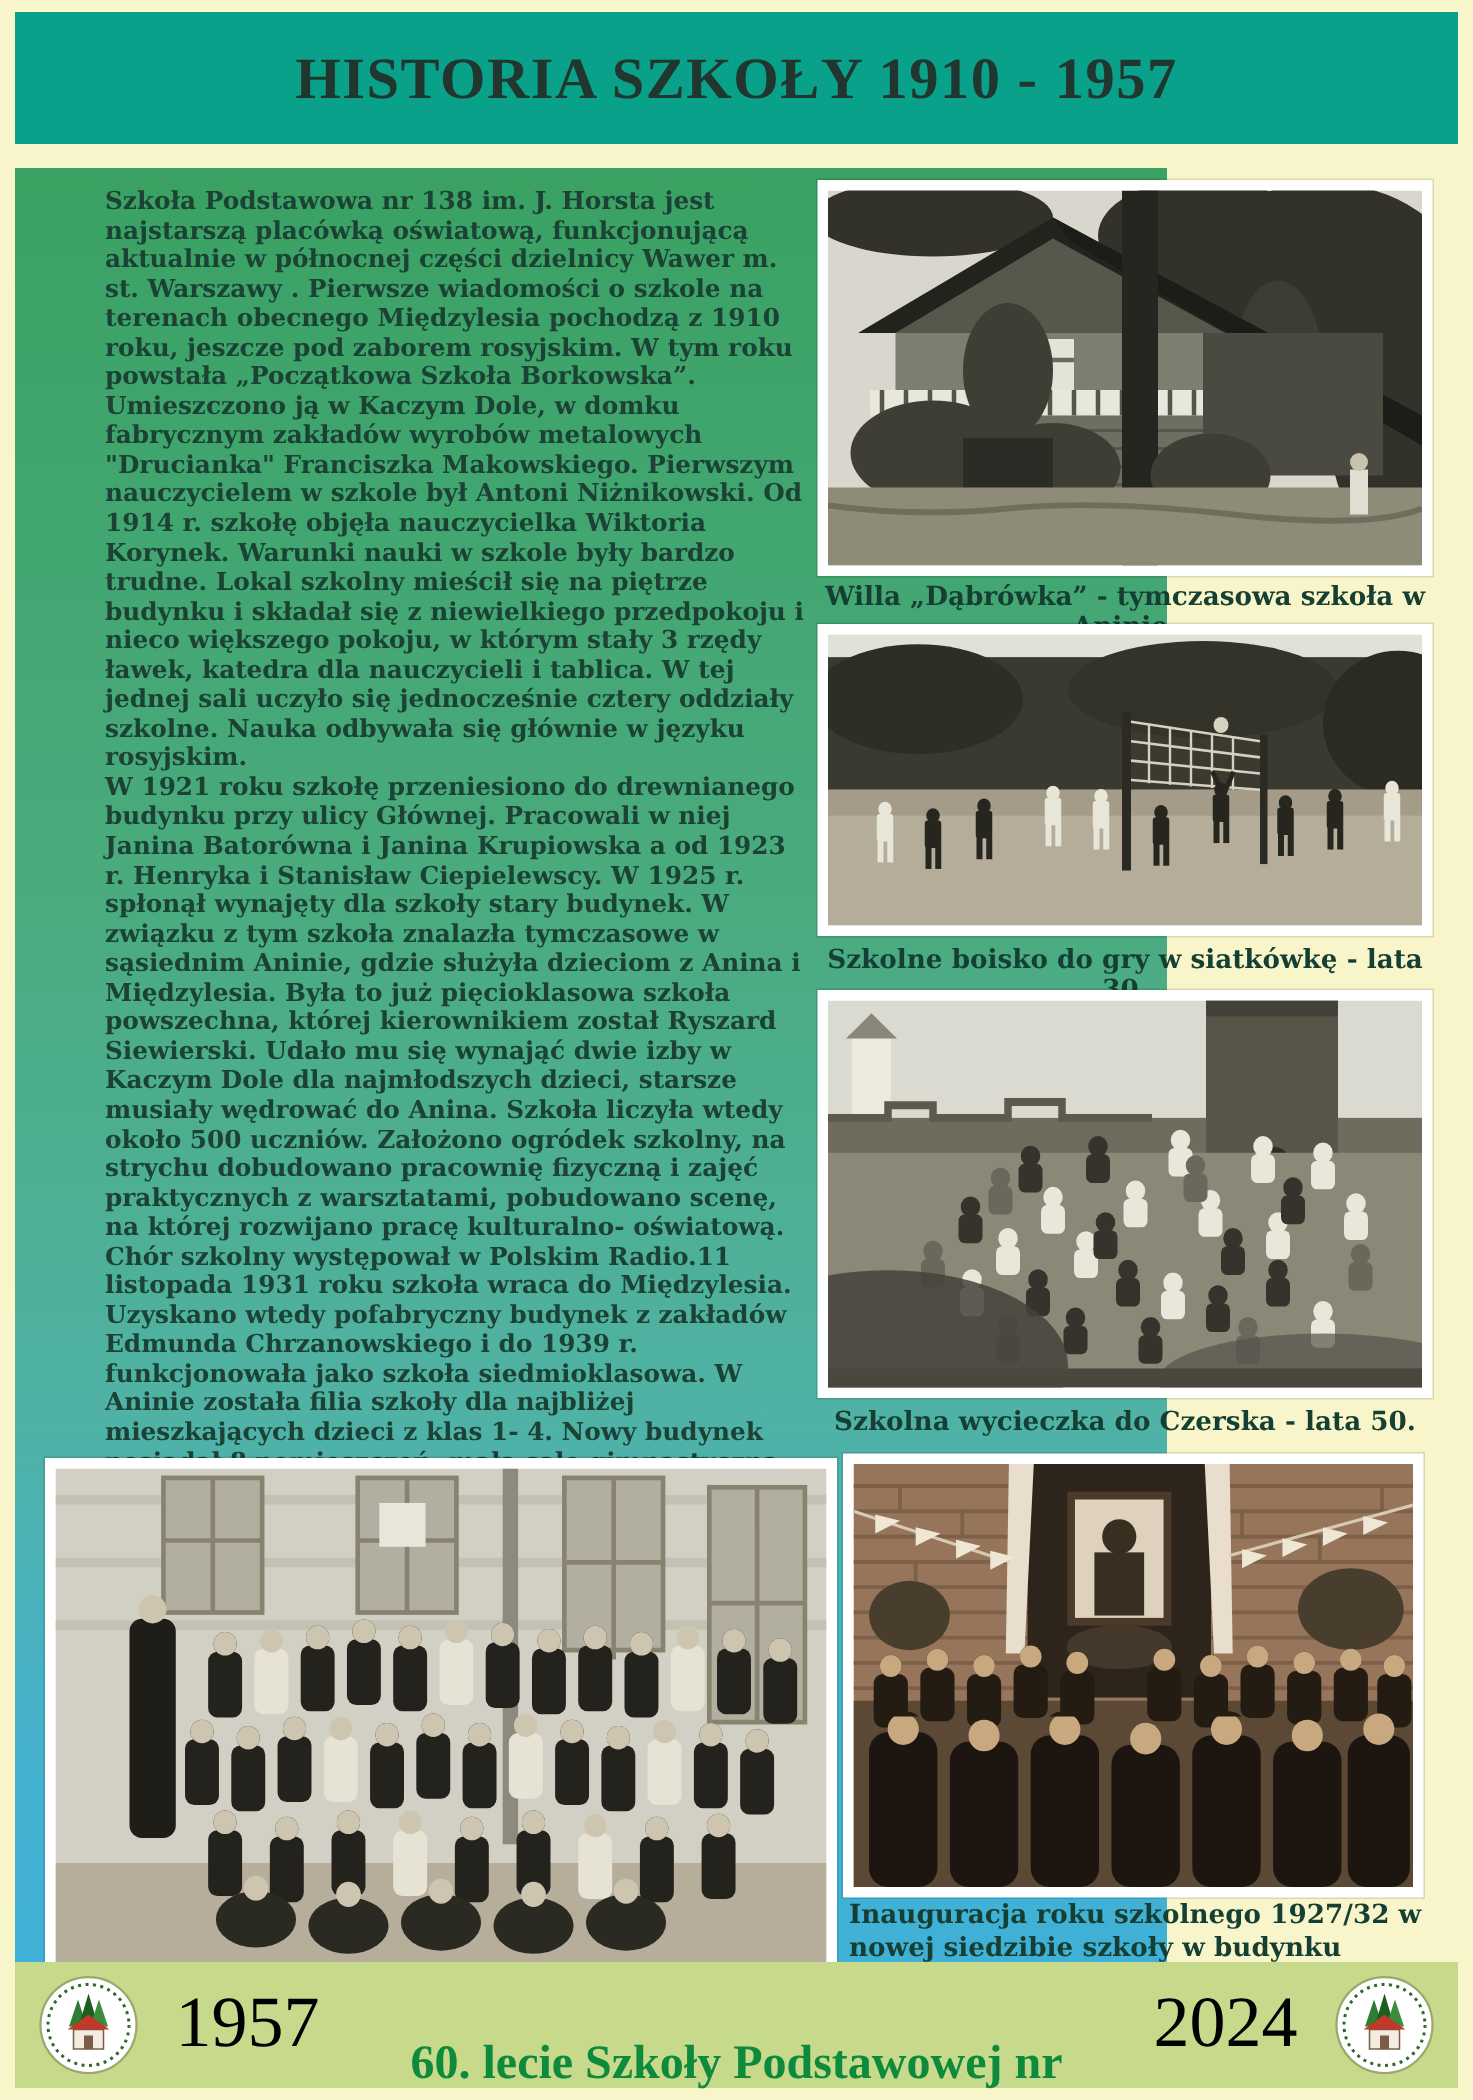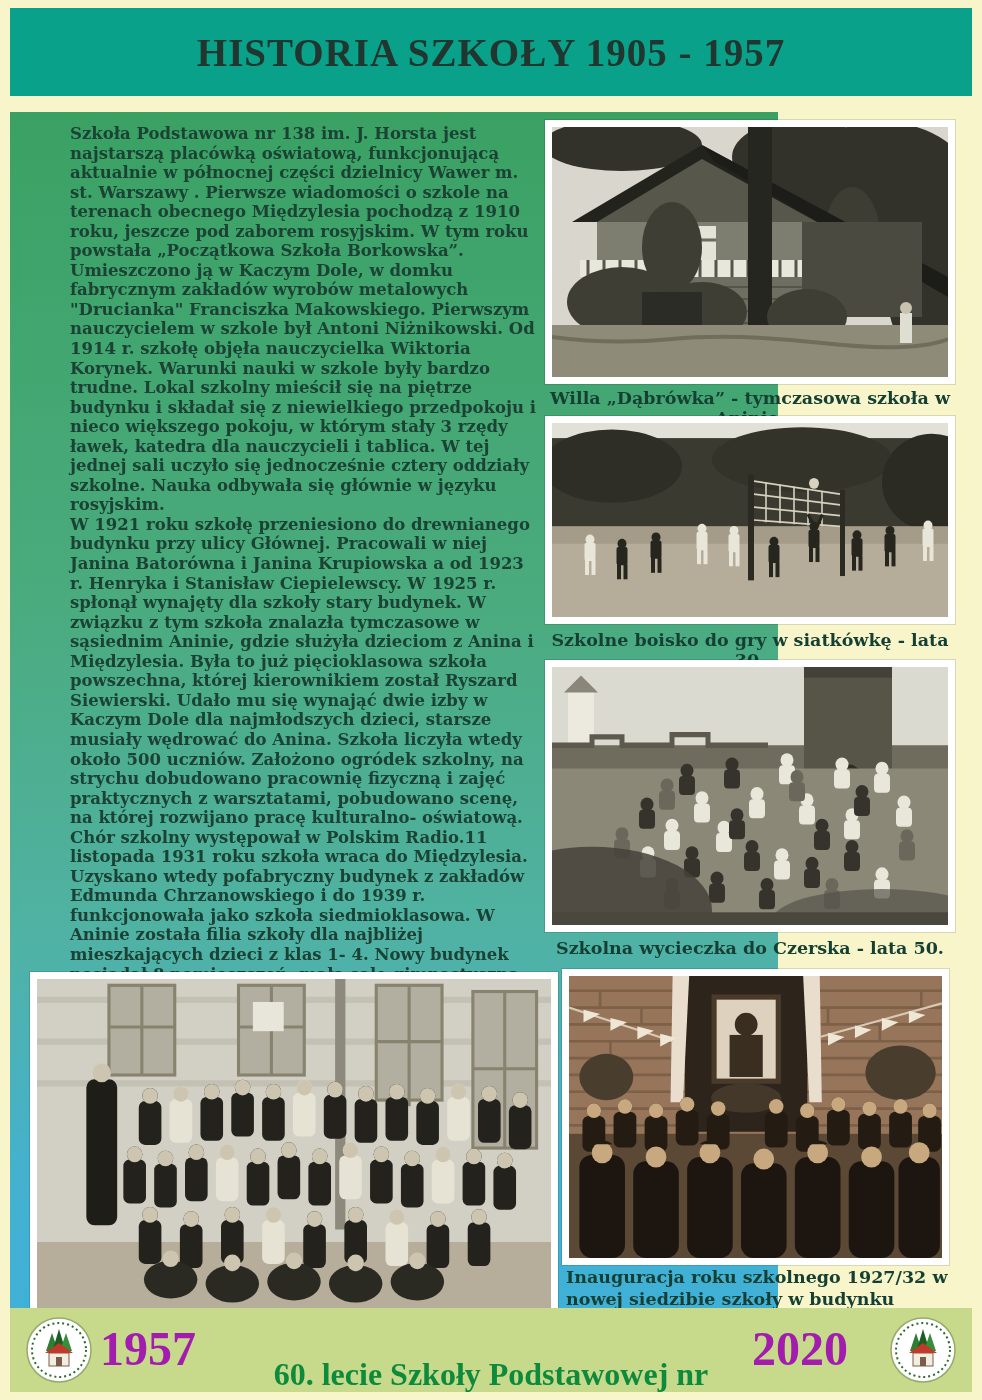--- a/index.html
+++ b/index.html
@@ -28,34 +28,34 @@
   .c2{left:535px;top:518px;width:410px;}
   .f3{left:535px;top:548px;width:396px;height:258px;}
   .c3{left:535px;top:826px;width:410px;}
   .f4{left:20px;top:860px;width:514px;height:334px;}
   .f5{left:552px;top:857px;width:373px;height:282px;}
   .c5{left:556px;top:1155px;width:390px;}
   
   .band-footer{position:absolute;left:10px;top:1308px;width:962px;height:84px;background:#c7da8b;}
   .logo{position:absolute;top:9px;width:66px;height:66px;}
   .logo.l{left:16px;} .logo.r{right:16px;}
-  .year{position:absolute;top:13px;width:130px;
-      font-family:"Liberation Serif",serif;font-weight:bold;font-size:48px;color:#a21caf;}
+  .year{position:absolute;top:13px;width:130px;text-align:center;
+      font-family:"Liberation Serif",serif;font-weight:normal;font-size:48px;color:#000000;}
   .year.l{left:90px;} .year.r{right:90px;}
   .footer-title{position:absolute;left:240px;right:240px;top:8px;text-align:center;
       font-family:Liberation Serif, serif;font-weight:bold;font-size:32px;
       line-height:1.17;color:#0e8a3c;margin-top:40px;}
 </style>
 </head>
 <body>
 
 <div class="poster">
 
   <div class="band-header">
-    <h1>HISTORIA SZKOŁY 1905 - 1957</h1>
+    <h1>HISTORIA SZKOŁY 1910 - 1957</h1>
   </div>
 
   <div class="band-main">
 
     <article class="text-col">
       <p>Szkoła Podstawowa nr 138 im. J. Horsta jest najstarszą placówką oświatową, funkcjonującą aktualnie w północnej części dzielnicy Wawer m. st. Warszawy . Pierwsze wiadomości o szkole na terenach obecnego Międzylesia pochodzą z 1910 roku, jeszcze pod zaborem rosyjskim. W tym roku powstała „Początkowa Szkoła Borkowska”. Umieszczono ją w Kaczym Dole, w domku fabrycznym zakładów wyrobów metalowych "Drucianka" Franciszka Makowskiego. Pierwszym nauczycielem w szkole był Antoni Niżnikowski. Od 1914 r. szkołę objęła nauczycielka Wiktoria Korynek. Warunki nauki w szkole były bardzo trudne. Lokal szkolny mieścił się na piętrze budynku i składał się z niewielkiego przedpokoju i nieco większego pokoju, w którym stały 3 rzędy ławek, katedra dla nauczycieli i tablica. W tej jednej sali uczyło się jednocześnie cztery oddziały szkolne. Nauka odbywała się głównie w języku rosyjskim.</p>
       <p>W 1921 roku szkołę przeniesiono do drewnianego budynku przy ulicy Głównej. Pracowali w niej Janina Batorówna i Janina Krupiowska a od 1923 r. Henryka i Stanisław Ciepielewscy. W 1925 r. spłonął wynajęty dla szkoły stary budynek. W związku z tym szkoła znalazła tymczasowe w sąsiednim Aninie, gdzie służyła dzieciom z Anina i Międzylesia. Była to już pięcioklasowa szkoła powszechna, której kierownikiem został Ryszard Siewierski. Udało mu się wynająć dwie izby w Kaczym Dole dla najmłodszych dzieci, starsze musiały wędrować do Anina. Szkoła liczyła wtedy około 500 uczniów. Założono ogródek szkolny, na strychu dobudowano pracownię fizyczną i zajęć praktycznych z warsztatami, pobudowano scenę, na której rozwijano pracę kulturalno- oświatową. Chór szkolny występował w Polskim Radio.11 listopada 1931 roku szkoła wraca do Międzylesia. Uzyskano wtedy pofabryczny budynek z zakładów Edmunda Chrzanowskiego i do 1939 r. funkcjonowała jako szkoła siedmioklasowa. W Aninie została filia szkoły dla najbliżej mieszkających dzieci z klas 1- 4. Nowy budynek posiadał 8 pomieszczeń, małą salę gimnastyczną, duży teren na boisko i ogródek szkolny. Dzieci było około 450, oddziałów siedem, nauczycieli siedmiu. 3 maja 1933 r. ufundowany został pierwszy sztandar szkolny. W 1933 r. przybył do szkoły na roczną praktykę pedagogiczną nauczyciel z Ziemi Złotowskiej Józef Horst.</p>
       <p>W kwietniu 1934 r. odszedł kierownik p. Ryszard Siewierski. Po nim pracami szkoły kierowali: p. Turkowska, p. Jacużyński, p. Stanisław Trojanowski i Franciszek Kręcicki. W szkole działały następujące organizacje: Kasa Oszczędności, Liga Obrony Powietrznej Kraju, Koło Czerwonego Krzyża, Koło Uczestników Budowy Szkół Powszechnych. Biblioteka liczyła około 2000 tomów.</p>
     </article>
 
@@ -433,21 +433,21 @@
       <polygon points="34,34 40,16 46,34" fill="#388e3c"></polygon>
       <rect x="23" y="36" width="20" height="13" fill="#f3ede1" stroke="#7a5c48" stroke-width="1"></rect>
       <polygon points="19,36 33,26 47,36" fill="#c0392b"></polygon>
       <rect x="30" y="40" width="6" height="9" fill="#7a5c48"></rect>
     </svg>
     <div class="year l">1957</div>
     <div class="footer-title">
       <div>60. lecie Szkoły Podstawowej nr 138</div>
       <div>im. Szkoły Horsta w Międzylesiu</div>
     </div>
-    <div class="year r">2020</div>
+    <div class="year r">2024</div>
     <svg class="logo r" viewBox="0 0 66 66">
       <circle cx="33" cy="33" r="32" fill="#ffffff" stroke="#9aa86e" stroke-width="1.5"></circle>
       <circle cx="33" cy="33" r="27" fill="none" stroke="#2e6b34" stroke-width="2" stroke-dasharray="2 3"></circle>
       <polygon points="20,34 26,16 32,34" fill="#2e7d32"></polygon>
       <polygon points="27,32 33,12 39,32" fill="#1b5e20"></polygon>
       <polygon points="34,34 40,16 46,34" fill="#388e3c"></polygon>
       <rect x="23" y="36" width="20" height="13" fill="#f3ede1" stroke="#7a5c48" stroke-width="1"></rect>
       <polygon points="19,36 33,26 47,36" fill="#c0392b"></polygon>
       <rect x="30" y="40" width="6" height="9" fill="#7a5c48"></rect>
     </svg>

